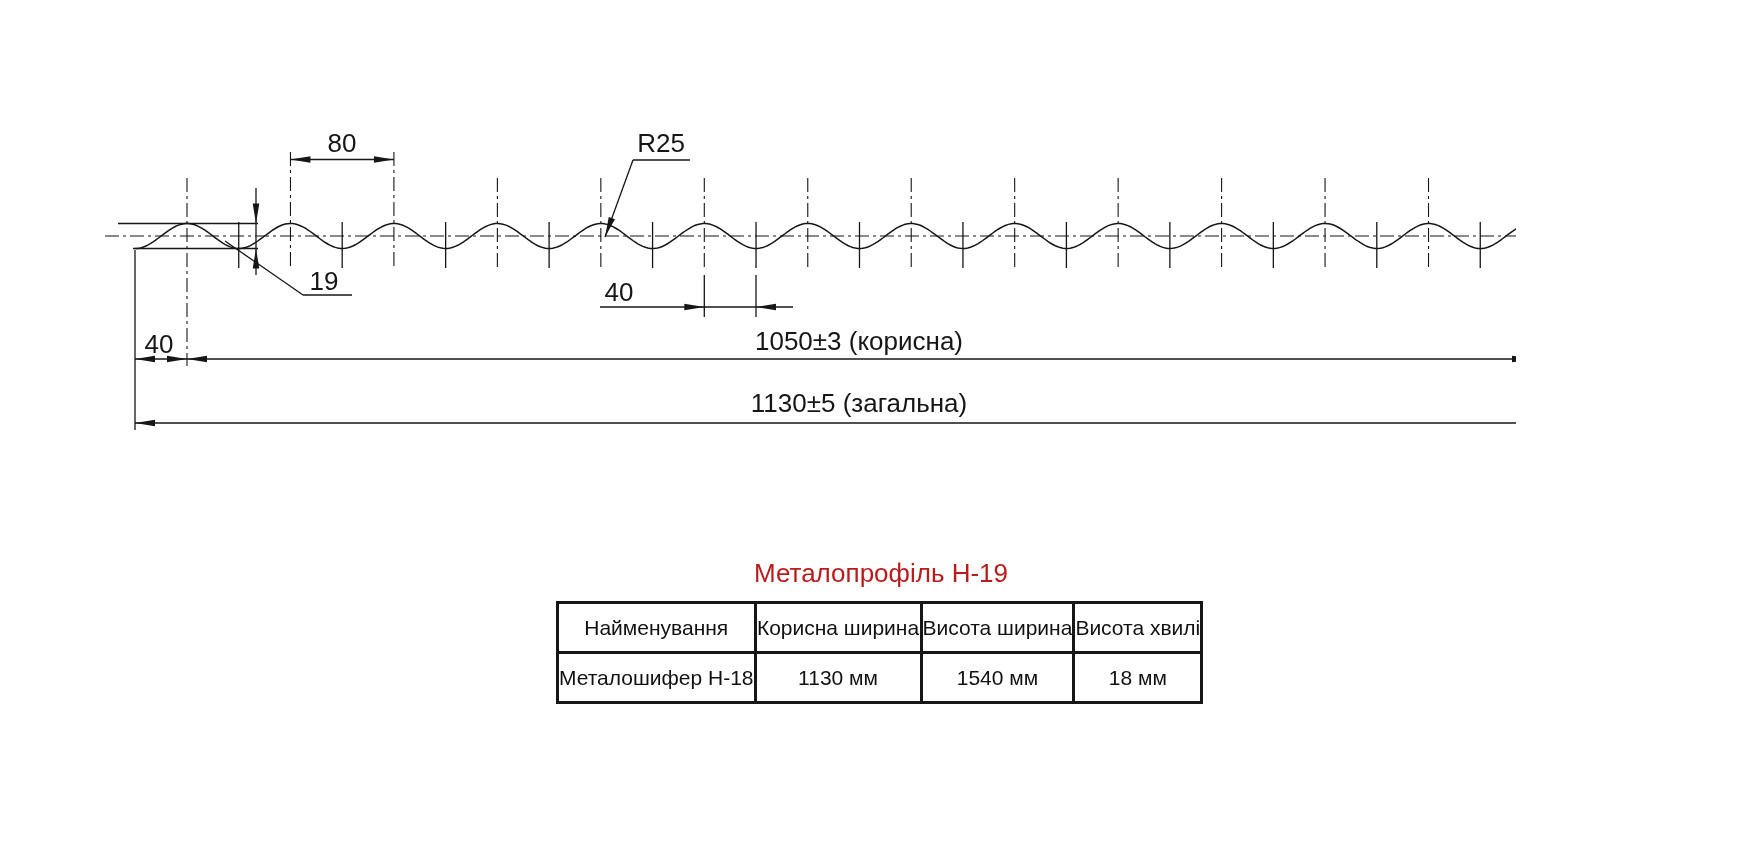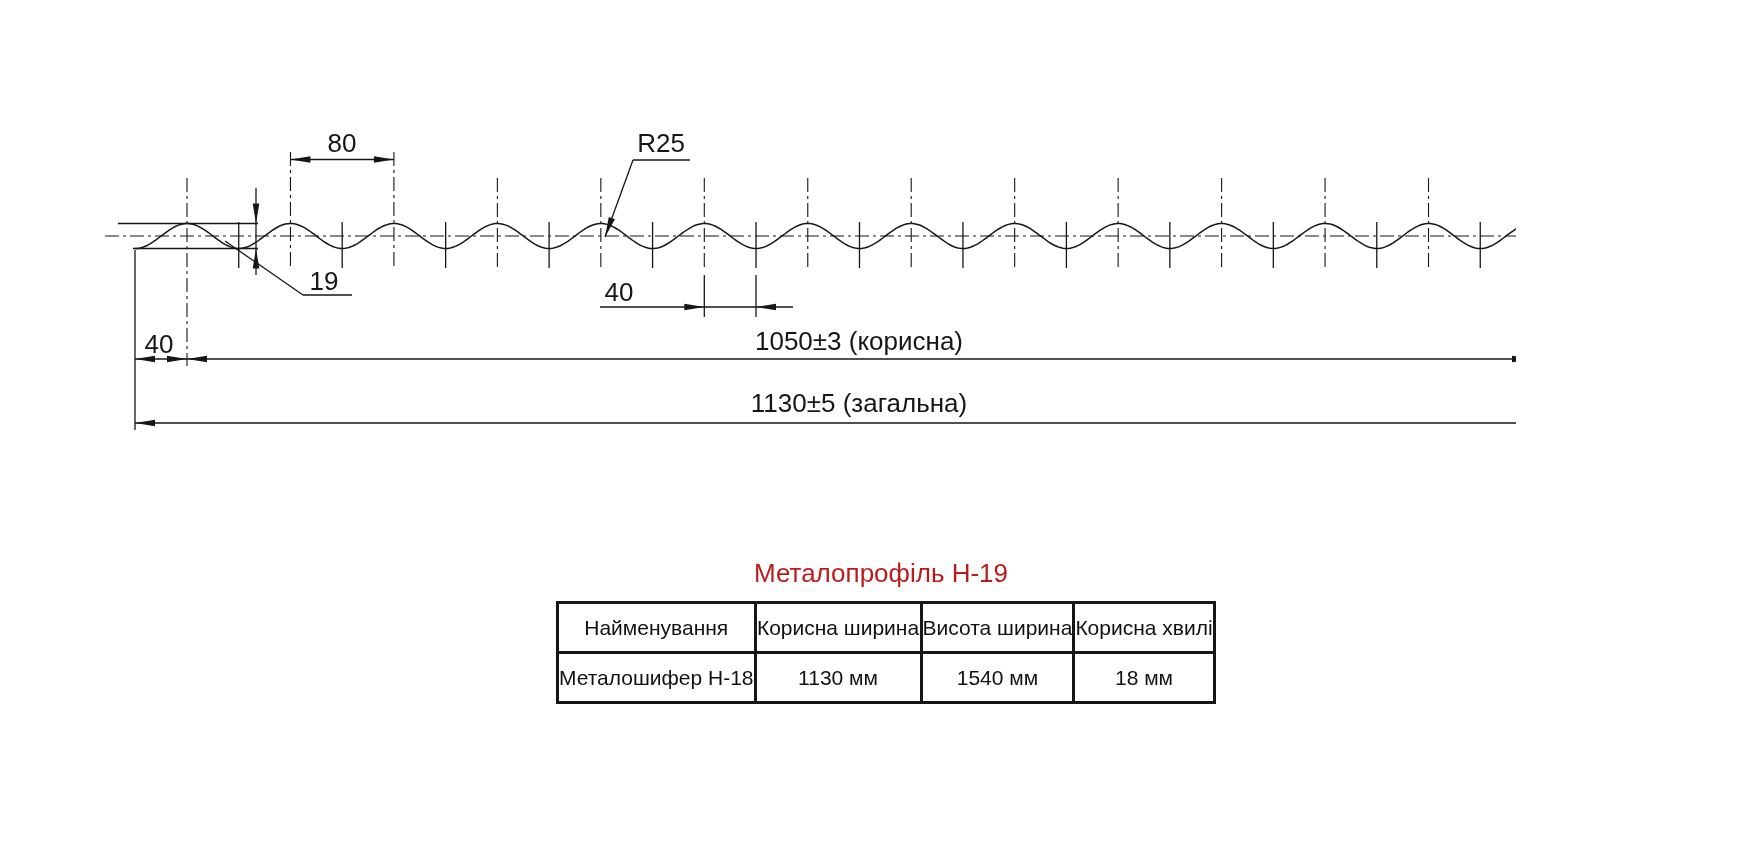--- a/index.html
+++ b/index.html
@@ -103,21 +103,21 @@
       <col style="width:178px">
         <col style="width:166px">
         <col style="width:150px">
         <col style="width:119px">
     </colgroup>
     <tbody>
         <tr>
       <th>Найменування</th>
       <th>Корисна ширина</th>
       <th>Висота ширина</th>
-      <th>Корисна хвилі</th>
+      <th>Висота хвилі</th>
     </tr>
     <tr>
       <td>Металошифер Н-18</td>
       <td>1130 мм</td>
       <td>1540 мм</td>
       <td>18 мм</td>
     </tr>
   </tbody>
     </table>
 </div>

